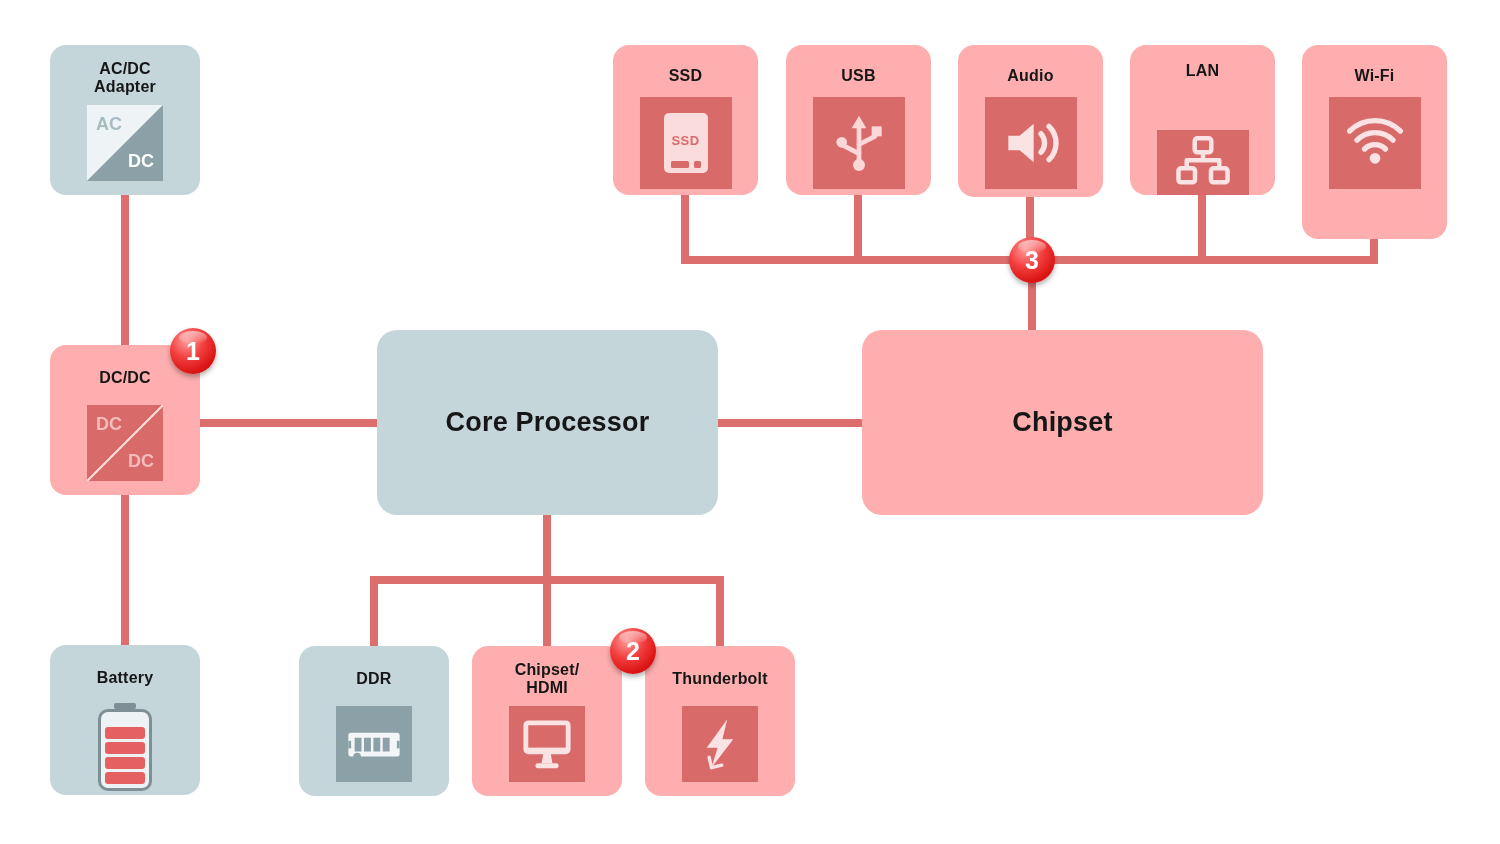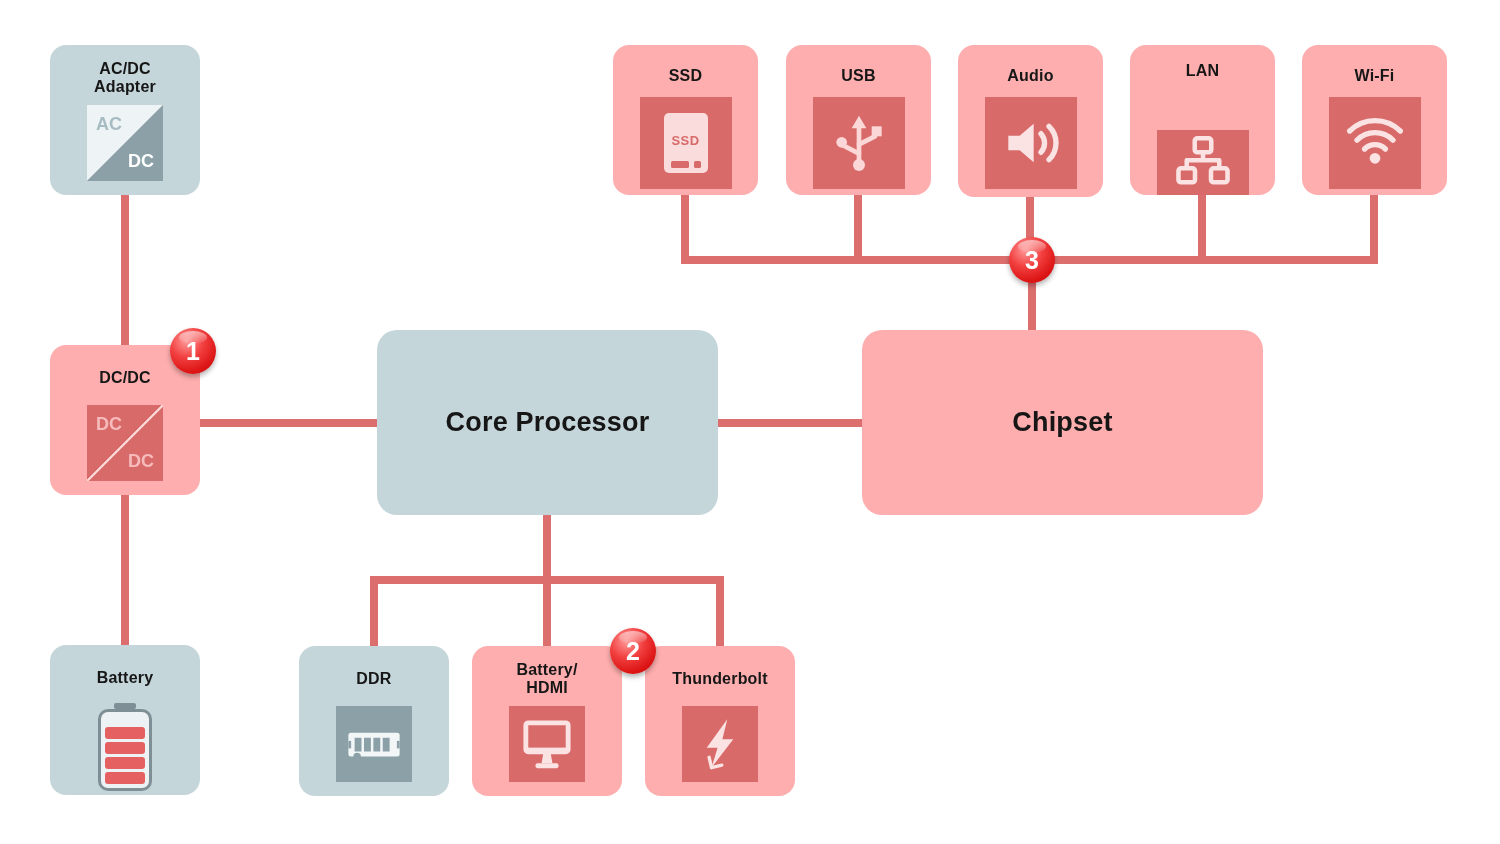--- a/index.html
+++ b/index.html
@@ -175,21 +175,21 @@
           <rect x="17.8" y="5.5" width="12.4" height="10.5" rx="2"></rect>
           <path d="M24 16 V22"></path>
           <path d="M11.8 28 V22 H36.2 V28"></path>
           <rect x="5.6" y="28" width="12.4" height="10.5" rx="2"></rect>
           <rect x="30" y="28" width="12.4" height="10.5" rx="2"></rect>
         </g>
       </svg>
     </div>
   </div>
 
-  <div class="node pink toprow" style="left:1302px;top:45px;width:145px;height:150px;">
+  <div class="node pink toprow" style="left:1302px;top:45px;width:145px;height:194px;">
     <div class="label-slot">
         <div class="node-label">Wi-Fi</div>
       </div>
     <div class="tile tile-red icon-lg">
       <svg width="64" height="64" viewBox="0 0 48 48">
         <g stroke="#fbe3e3" stroke-width="4" fill="none" stroke-linecap="round">
           <path d="M16.2 28.5 a11 11 0 0 1 15.6 0"></path>
           <path d="M10.5 21.8 a19 19 0 0 1 27 0"></path>
           <path d="M5 15 a27 27 0 0 1 38 0"></path>
         </g>
@@ -211,21 +211,21 @@
         <rect x="16" y="19" width="5.5" height="11" fill="#8ba1a7"></rect>
         <rect x="23.5" y="19" width="5.5" height="11" fill="#8ba1a7"></rect>
         <rect x="31" y="19" width="5.5" height="11" fill="#8ba1a7"></rect>
         <circle cx="10.5" cy="34" r="3" fill="#8ba1a7"></circle>
       </svg>
     </div>
   </div>
 
   <div class="node pink" style="left:472px;top:646px;width:150px;height:150px;">
     <div class="label-slot">
-      <div class="node-label">Battery/</div>
+      <div class="node-label">Chipset/</div>
       <div class="node-label">HDMI</div>
     </div>
     <div class="tile tile-red icon-md" style="display:flex;align-items:center;justify-content:center;">
       <svg width="58" height="58" viewBox="0 0 48 48">
         <rect x="6.5" y="6.5" width="35" height="24" rx="2" fill="none" stroke="#fbe3e3" stroke-width="4"></rect>
         <rect x="6.5" y="27" width="35" height="4.5" fill="#fbe3e3"></rect>
         <path d="M21 31.5 h6 l1.5 8.5 h-9 Z" fill="#fbe3e3"></path>
         <rect x="14.5" y="40" width="19" height="4" rx="1.5" fill="#fbe3e3"></rect>
       </svg>
     </div>

